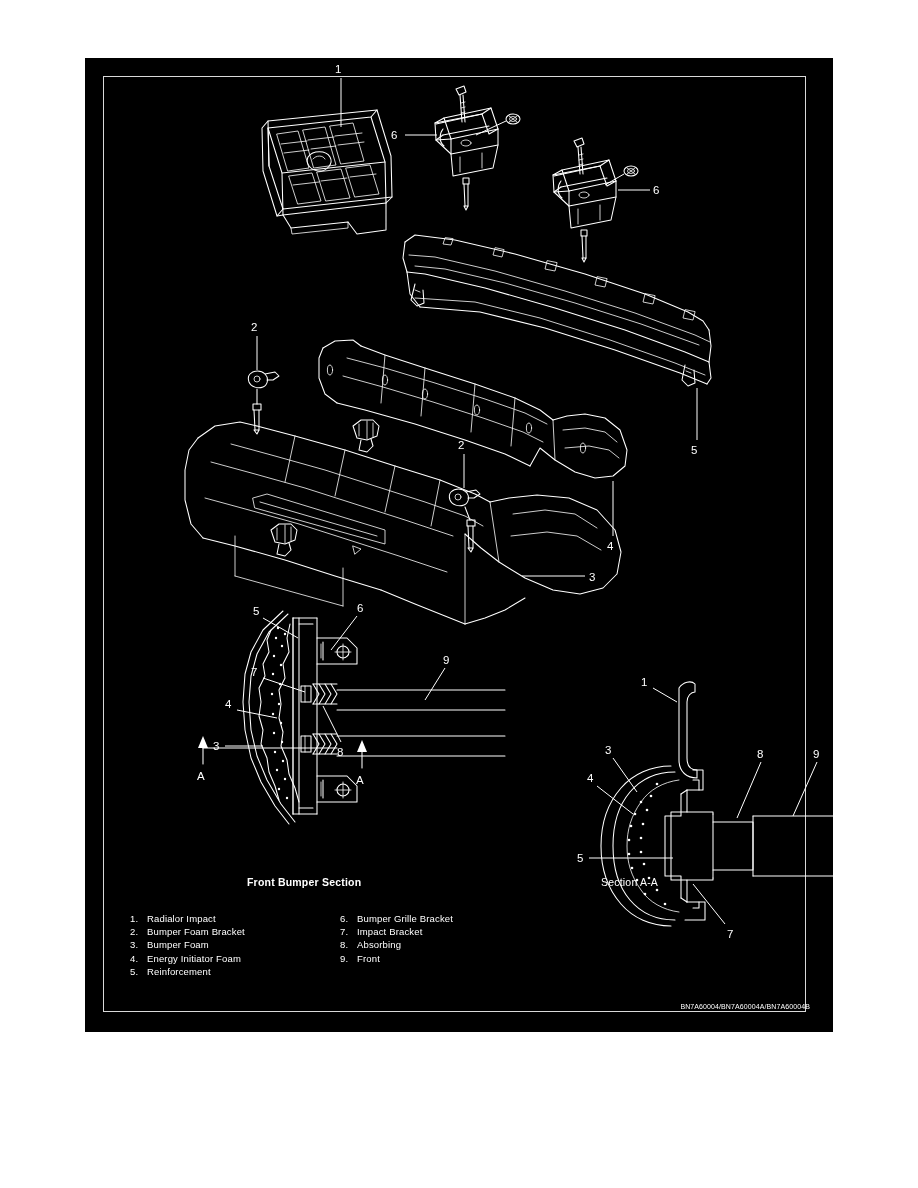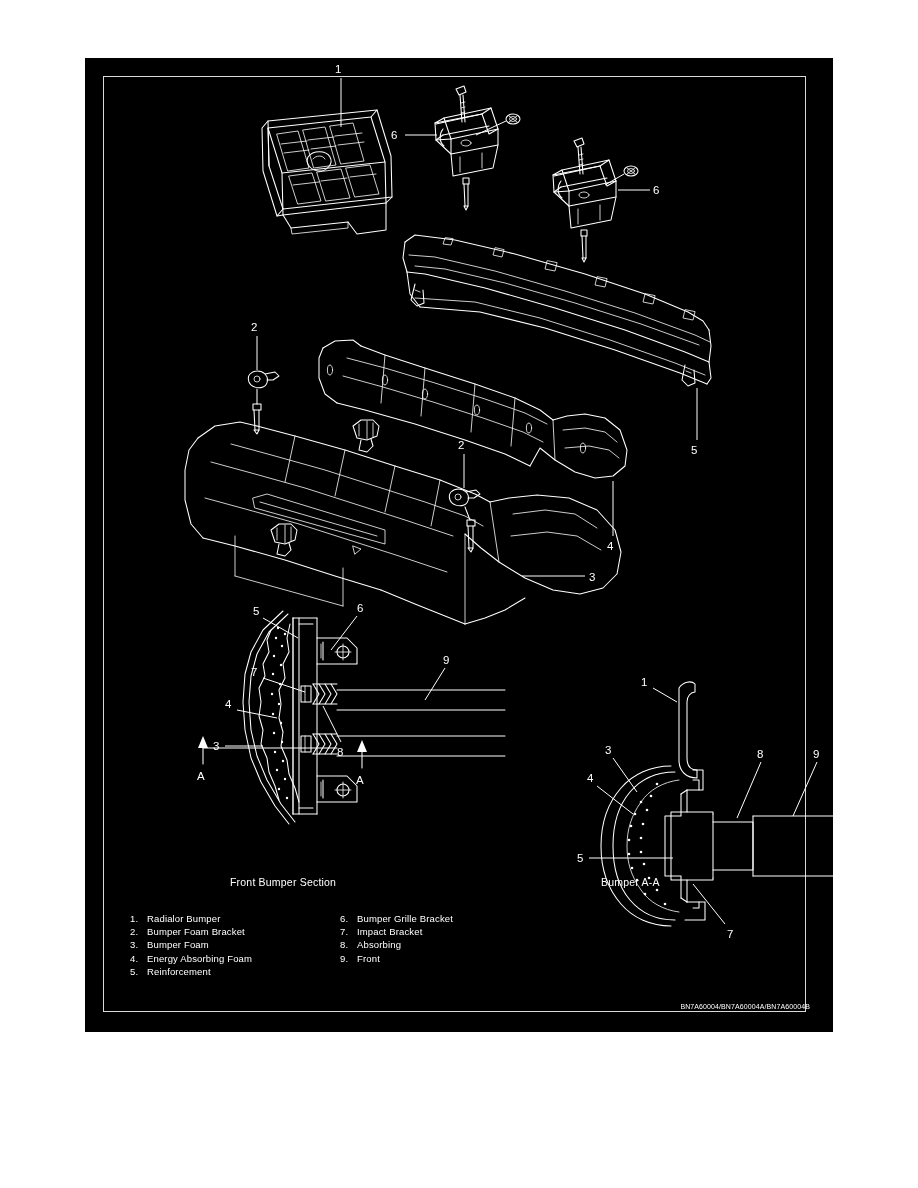--- a/index.html
+++ b/index.html
@@ -83,21 +83,21 @@
   .legend-label { }
 
   
   .section-caption {
     position: absolute;
     color: #ffffff;
     font-size: 10.5px;
     letter-spacing: 0.2px;
     white-space: nowrap;
   }
-  #caption-front { left: 145px; top: 818px; }
+  #caption-front { left: 162px; top: 818px; font-weight: bold; }
   #caption-aa    { left: 516px; top: 818px; }
 
   
   #drawing-code {
     position: absolute;
     right: 23px;
     bottom: 22px;
     color: #ffffff;
     font-size: 7px;
     letter-spacing: 0.1px;
@@ -570,40 +570,40 @@
 
         <line class="lead" x1="652" y1="760" x2="676" y2="704"></line>
         <text class="num" x="672" y="700">8</text>
 
         <line class="lead" x1="708" y1="758" x2="732" y2="704"></line>
         <text class="num" x="728" y="700">9</text>
       </g>
     </svg>
 
     <div class="section-caption" id="caption-front">Front Bumper Section</div>
-    <div class="section-caption" id="caption-aa">Bumper A-A</div>
+    <div class="section-caption" id="caption-aa">Section A-A</div>
 
     <div id="legend">
 
       <div class="legend-col col-a">
         <div class="legend-item">
           <span class="legend-num">1.</span>
-          <span class="legend-label">Radialor Bumper</span>
+          <span class="legend-label">Radialor Impact</span>
         </div>
         <div class="legend-item">
           <span class="legend-num">2.</span>
           <span class="legend-label">Bumper Foam Bracket</span>
         </div>
         <div class="legend-item">
           <span class="legend-num">3.</span>
           <span class="legend-label">Bumper Foam</span>
         </div>
         <div class="legend-item">
           <span class="legend-num">4.</span>
-          <span class="legend-label">Energy Absorbing Foam</span>
+          <span class="legend-label">Energy Initiator Foam</span>
         </div>
         <div class="legend-item">
           <span class="legend-num">5.</span>
           <span class="legend-label">Reinforcement</span>
         </div>
       </div>
 
       <div class="legend-col col-b">
         <div class="legend-item">
           <span class="legend-num">6.</span>

